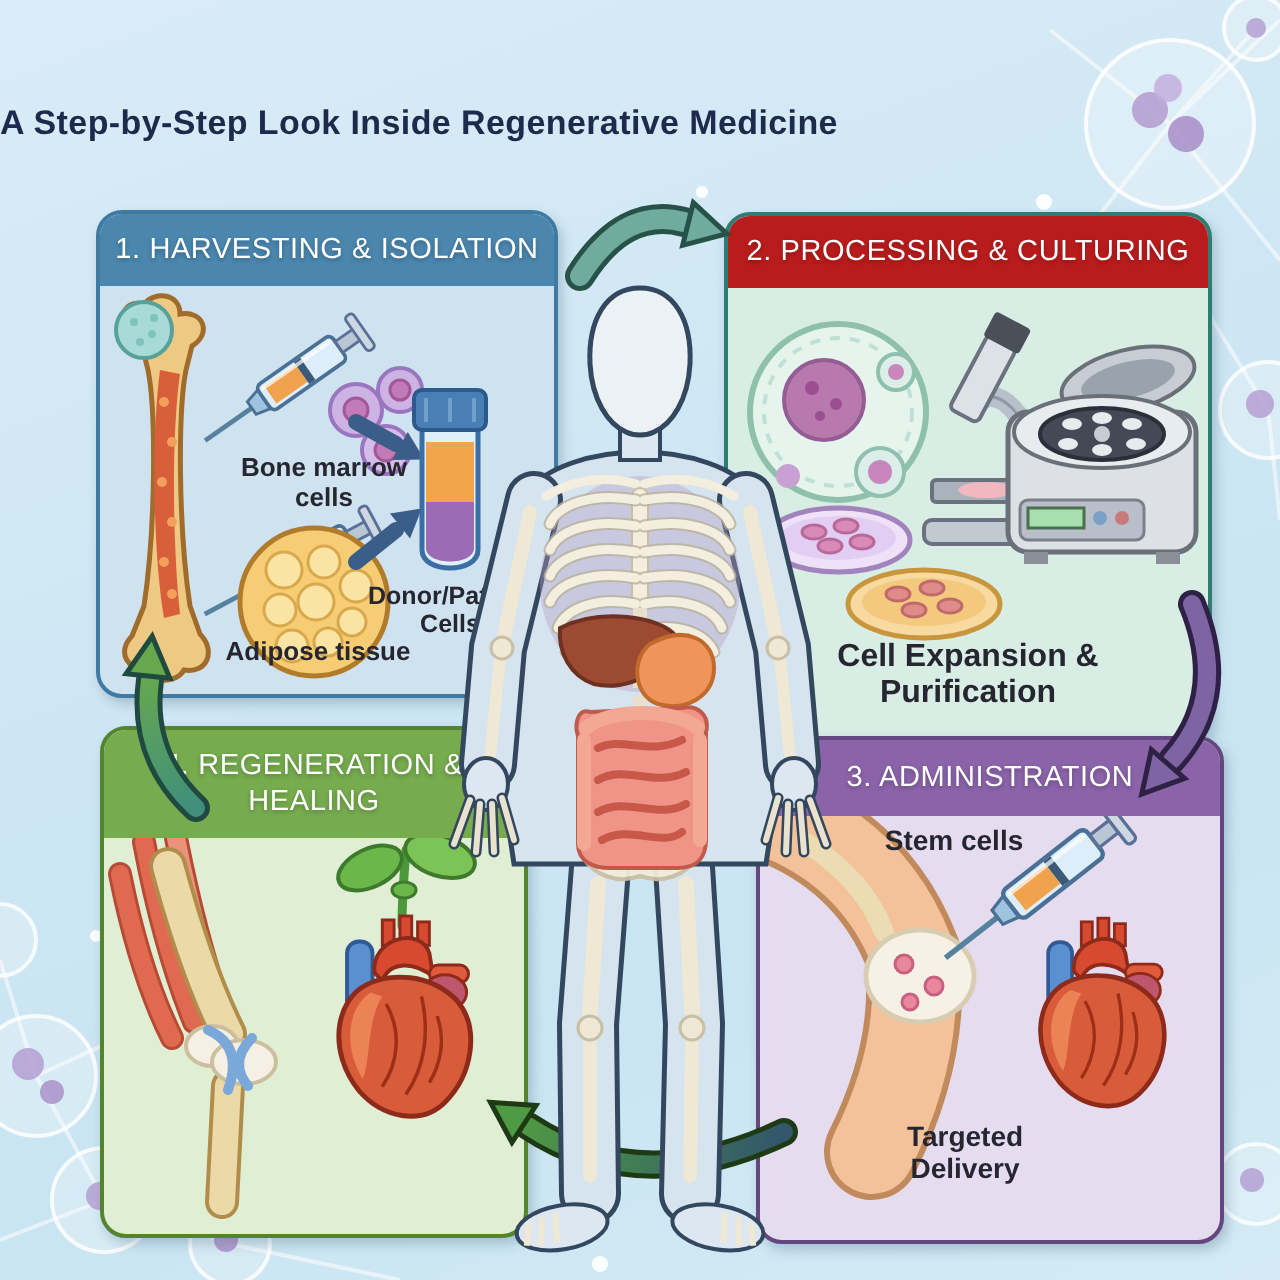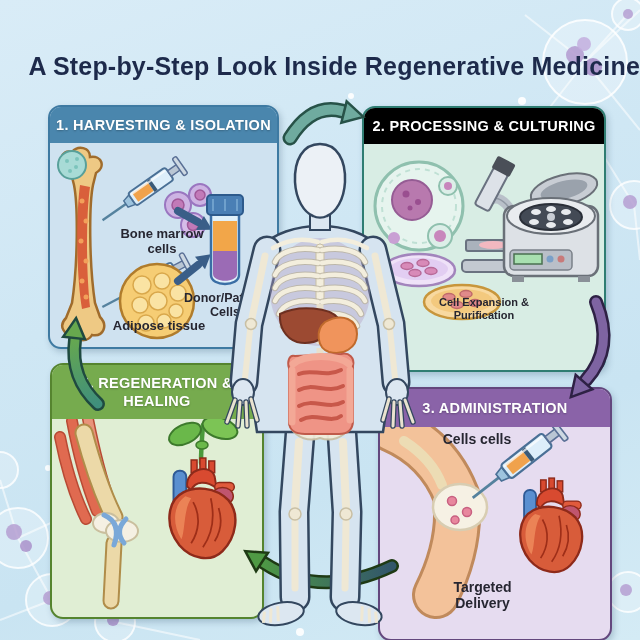--- a/index.html
+++ b/index.html
@@ -1,37 +1,37 @@
 <!DOCTYPE html>
 <html><head>
 <meta charset="utf-8">
 <style>
   html,body{margin:0;padding:0;}
   body{width:640px;height:640px;font-family:"Liberation Sans",sans-serif;}
   .stage{position:relative;width:640px;height:640px;overflow:hidden;
     background:linear-gradient(160deg,#d9ecf7 0%,#cfe7f4 40%,#c9e4f2 70%,#d4ebf5 100%);}
   .bg{position:absolute;left:0;top:0;z-index:0;}
-  .title{position:absolute;left:0;top:52px;width:640px;text-align:right;z-index:1;
-    font-size:25px;font-weight:bold;color:#1d2a4b;letter-spacing:.2px;}
+  .title{position:absolute;left:0;top:52px;width:640px;text-align:left;z-index:1;
+    font-size:17px;font-weight:bold;color:#1d2a4b;letter-spacing:.2px;}
   .panel{position:absolute;z-index:1;border-radius:13px;overflow:hidden;
     box-shadow:2px 3px 6px rgba(40,70,100,.25);}
   .phead{display:flex;align-items:center;justify-content:center;text-align:center;
-    color:#fff;font-weight:bold;font-size:14.5px;letter-spacing:.3px;
+    color:#fff;font-weight:normal;font-size:14.5px;letter-spacing:.3px;
     text-shadow:0 1px 2px rgba(0,0,0,.25);line-height:1.25;}
   .pbody{position:relative;width:100%;}
   .pbody svg{position:absolute;left:0;top:0;}
   .lbl{position:absolute;text-align:center;font-weight:bold;color:#262631;
     font-size:13px;line-height:1.15;z-index:2;}
   #p1{left:48px;top:105px;width:227px;height:240px;border:2.5px solid #3e7aa2;background:#cfe2f0;}
   #p1 .phead{height:36px;background:#4a86ad;}
   #p1 .pbody{height:199px;padding-left:32px;}
   #p2{left:362px;top:106px;width:240px;height:262px;border:2.5px solid #2f7d72;background:#d8ede4;}
-  #p2 .phead{height:36px;background:#000000;}
+  #p2 .phead{height:36px;background:#b91c1c;}
   #p2 .pbody{height:221px;}
-  #p3{left:378px;top:368px;width:230px;height:250px;border:2.5px solid #63477e;background:#e6dcf0;margin-top:19px;}
+  #p3{left:378px;top:368px;width:230px;height:250px;border:2.5px solid #63477e;background:#e6dcf0;}
   #p3 .phead{height:38px;background:#8a63a8;}
   #p3 .pbody{height:207px;}
   #p4{left:50px;top:363px;width:210px;height:252px;border:2.5px solid #55842f;background:#e0eed4;}
   #p4 .phead{height:54px;background:#76ab4e;padding:0 18px;}
   #p4 .pbody{height:193px;}
   .arrows{position:absolute;left:0;top:0;z-index:2;pointer-events:none;}
   .figure{position:absolute;left:205px;top:132px;z-index:3;pointer-events:none;}
 </style>
 </head>
 <body>
@@ -241,21 +241,21 @@
           <ellipse cx="98" cy="158" rx="38" ry="17" fill="#f8d9a0" stroke="#c8963c" stroke-width="2.5"></ellipse>
           <ellipse cx="98" cy="157" rx="31" ry="12" fill="#f3c97e"></ellipse>
           <g fill="#e08a8a" stroke="#c06a6a" stroke-width="1.5">
               <ellipse cx="85" cy="153" rx="6" ry="3.5"></ellipse>
               <ellipse cx="102" cy="150" rx="6" ry="3.5"></ellipse>
               <ellipse cx="111" cy="159" rx="6" ry="3.5"></ellipse>
               <ellipse cx="93" cy="161" rx="6" ry="3.5"></ellipse>
             </g>
         </g>
       </svg>
-      <div class="lbl" style="left:50px;top:152px;width:140px;font-size:11px;">Cell Expansion &amp; Purification</div>
+      <div class="lbl" style="left:50px;top:176px;width:140px;font-size:16px;">Cell Expansion &amp; Purification</div>
     </div>
   </div>
 
   <div class="panel" id="p3">
     <div class="phead">
       <span>3. ADMINISTRATION</span>
     </div>
     <div class="pbody">
       <svg width="230" height="207" viewBox="0 0 230 207">
         <g>
@@ -269,21 +269,21 @@
               <circle cx="75" cy="93" r="4"></circle>
             </g>
         </g>
         <g transform="translate(92,70) rotate(-38) translate(0,-12) scale(1.1)">
             <use href="#syr"></use>
           </g>
         <g transform="translate(122,52) scale(0.92)">
             <use href="#heart"></use>
           </g>
       </svg>
-      <div class="lbl" style="left:62px;top:4px;width:70px;font-size:14px;">Cells cells</div>
+      <div class="lbl" style="left:62px;top:4px;width:70px;font-size:14px;">Stem cells</div>
       <div class="lbl" style="left:55px;top:152px;width:95px;font-size:14px;text-align:center;">Targeted Delivery</div>
     </div>
   </div>
 
   <div class="panel" id="p4">
     <div class="phead">
       <span>4. REGENERATION &amp; HEALING</span>
     </div>
     <div class="pbody">
       <svg width="210" height="193" viewBox="0 0 210 193">

